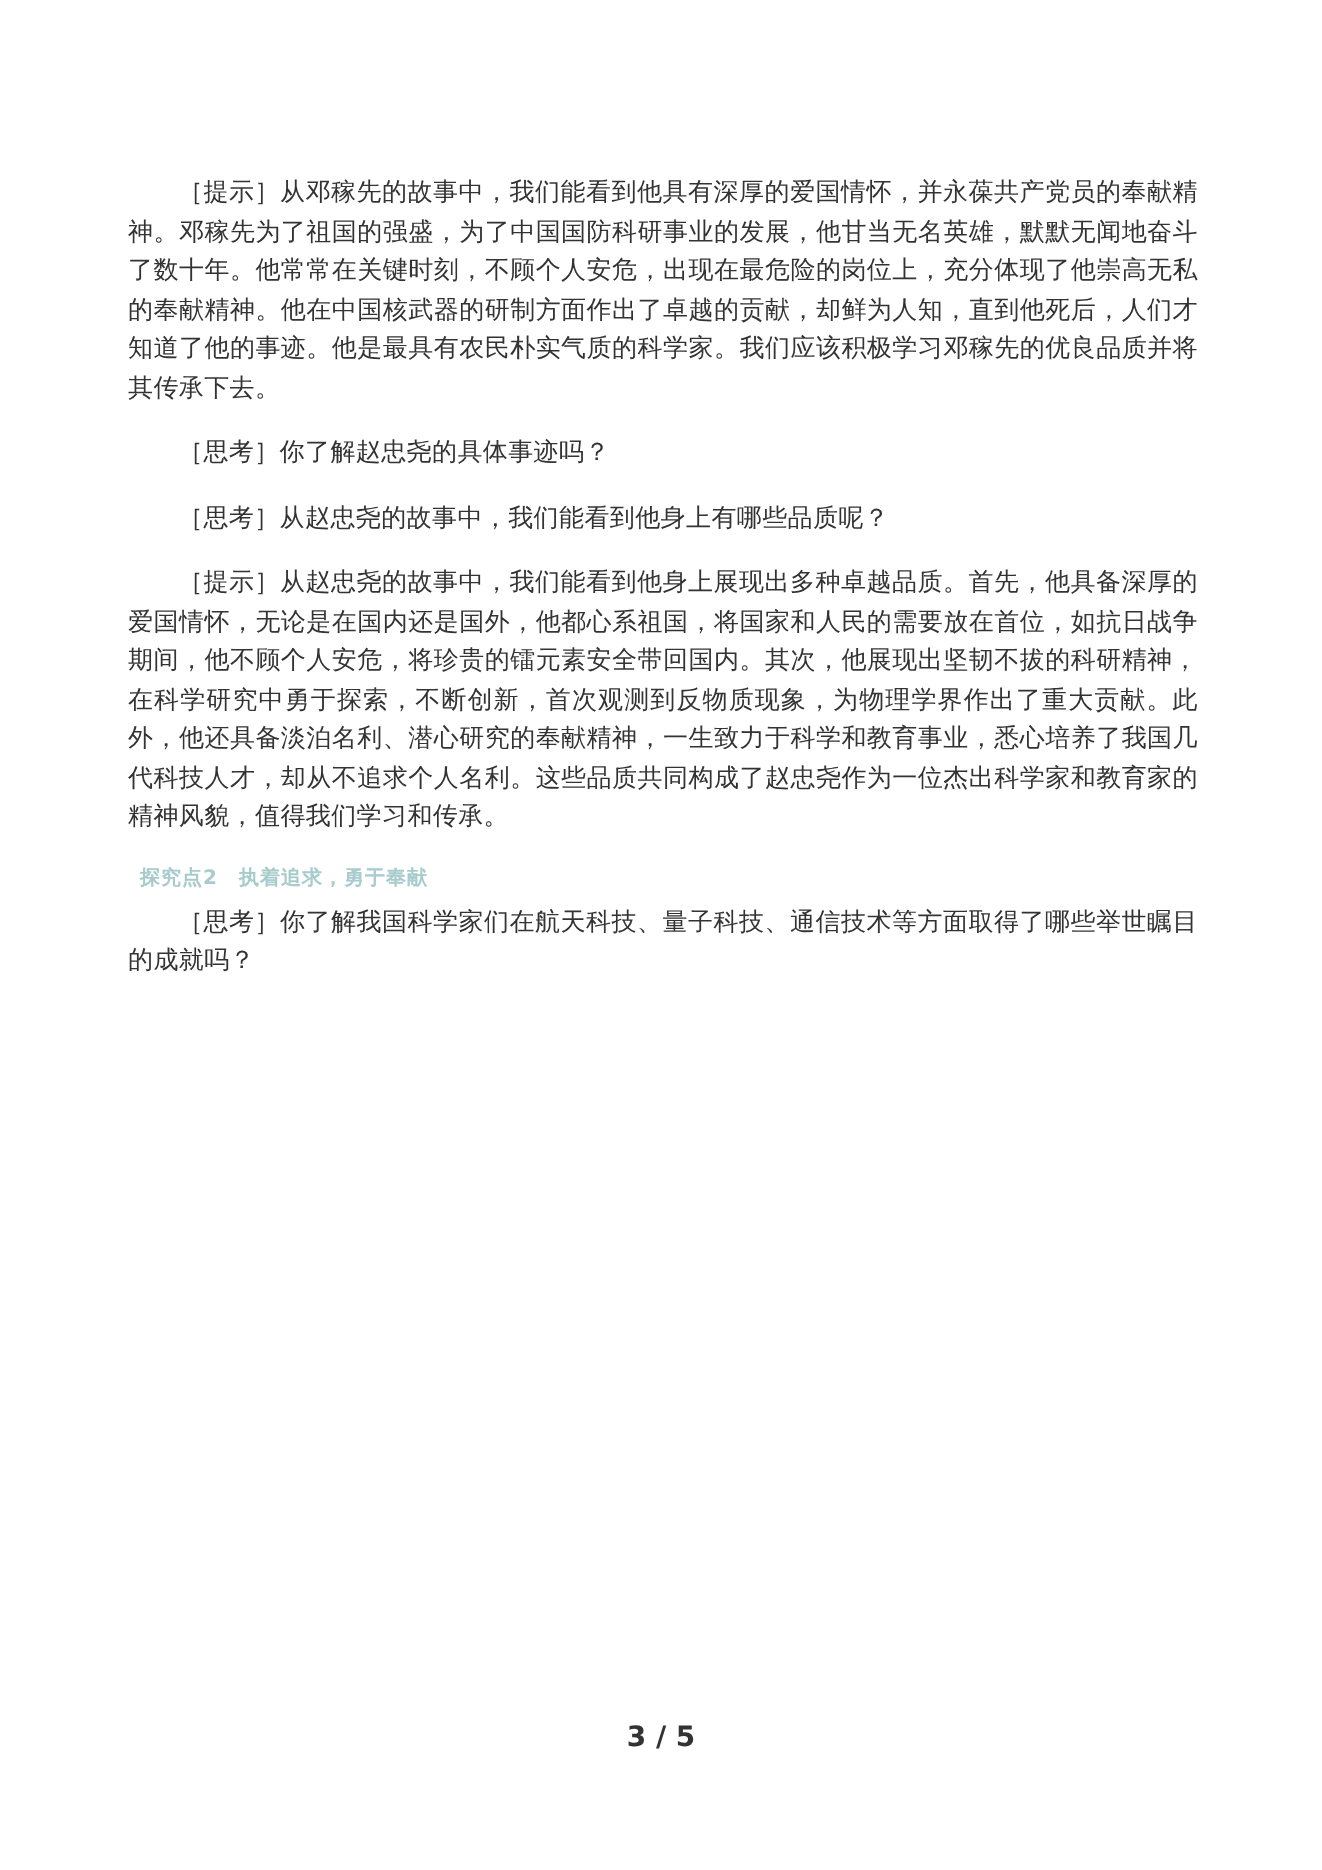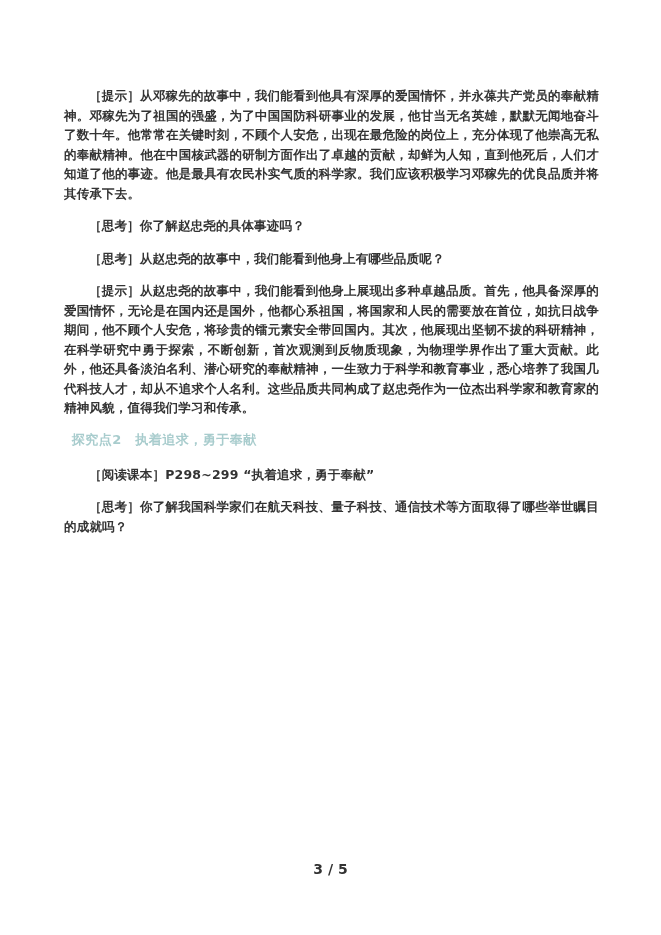--- a/index.html
+++ b/index.html
@@ -22,29 +22,28 @@
     top: 86px;
   }
   .para {
     font-size: 12.5px;
     line-height: 19.5px;
     color: #333333;
     text-indent: 2em;
     text-align: justify;
     margin: 0 0 13px 0;
     letter-spacing: 0.2px;
-    font-weight: bold;
   }
   .section-header {
-    font-size: 13px;
+    font-size: 10px;
     line-height: 18px;
     font-weight: bold;
     color: #a8cccd;
     text-indent: 0.6em;
-    margin: 7px 0 16px 0;
+    margin: 7px 0 2px 0;
     letter-spacing: 0.5px;
   }
   .footer {
     position: absolute;
     left: 0;
     right: 0;
     bottom: 58px;
     text-align: center;
     font-size: 14px;
     font-weight: bold;
@@ -62,21 +61,20 @@
 
     <p class="para">［思考］你了解赵忠尧的具体事迹吗？</p>
 
 
     <p class="para">［思考］从赵忠尧的故事中，我们能看到他身上有哪些品质呢？</p>
 
     <p class="para">［提示］从赵忠尧的故事中，我们能看到他身上展现出多种卓越品质。首先，他具备深厚的爱国情怀，无论是在国内还是国外，他都心系祖国，将国家和人民的需要放在首位，如抗日战争期间，他不顾个人安危，将珍贵的镭元素安全带回国内。其次，他展现出坚韧不拔的科研精神，在科学研究中勇于探索，不断创新，首次观测到反物质现象，为物理学界作出了重大贡献。此外，他还具备淡泊名利、潜心研究的奉献精神，一生致力于科学和教育事业，悉心培养了我国几代科技人才，却从不追求个人名利。这些品质共同构成了赵忠尧作为一位杰出科学家和教育家的精神风貌，值得我们学习和传承。</p>
 
     <h3 class="section-header">探究点2　执着追求，勇于奉献</h3>
 
-    <p class="para">［阅读课本］P298~299 “执着追求，勇于奉献”</p>
 
     <p class="para">［思考］你了解我国科学家们在航天科技、量子科技、通信技术等方面取得了哪些举世瞩目的成就吗？</p>
 
 
 
   </div>
 
   <div class="footer">3 / 5</div>
 </div>
 

